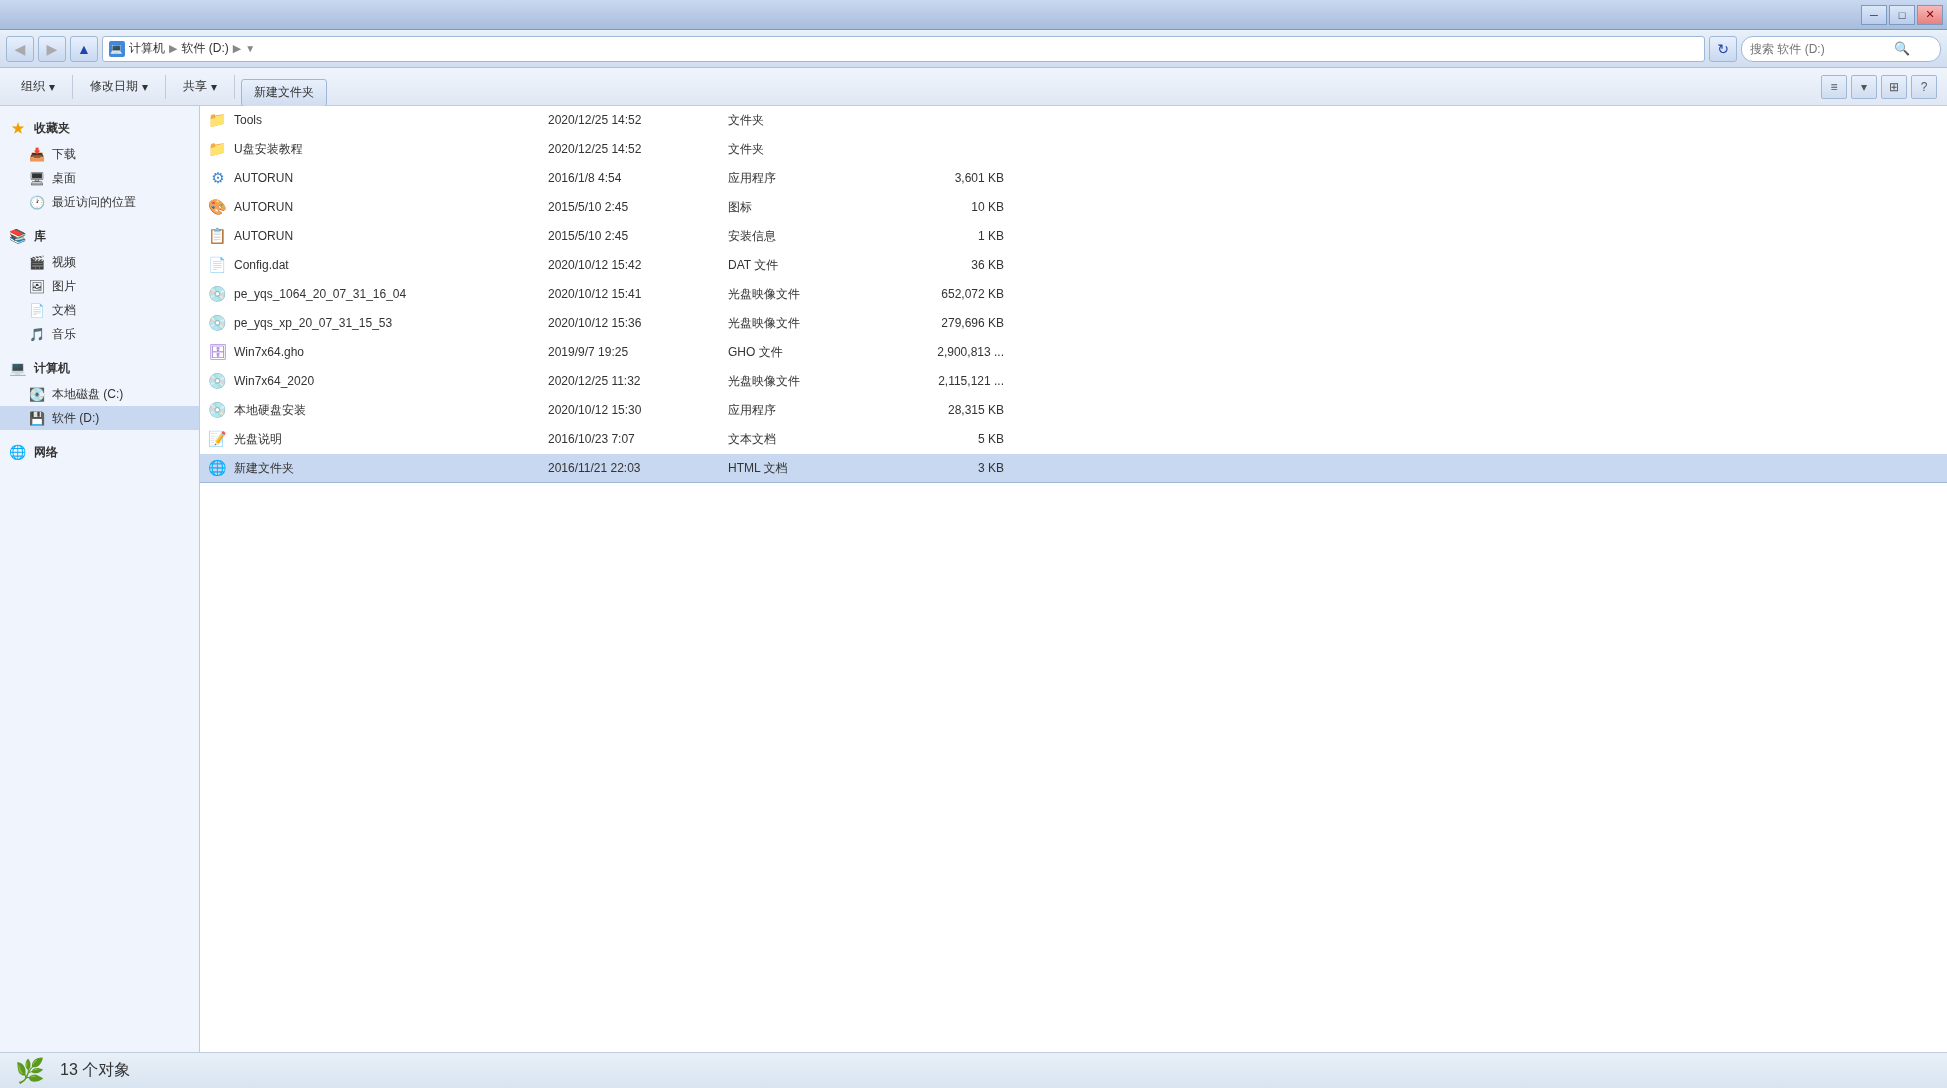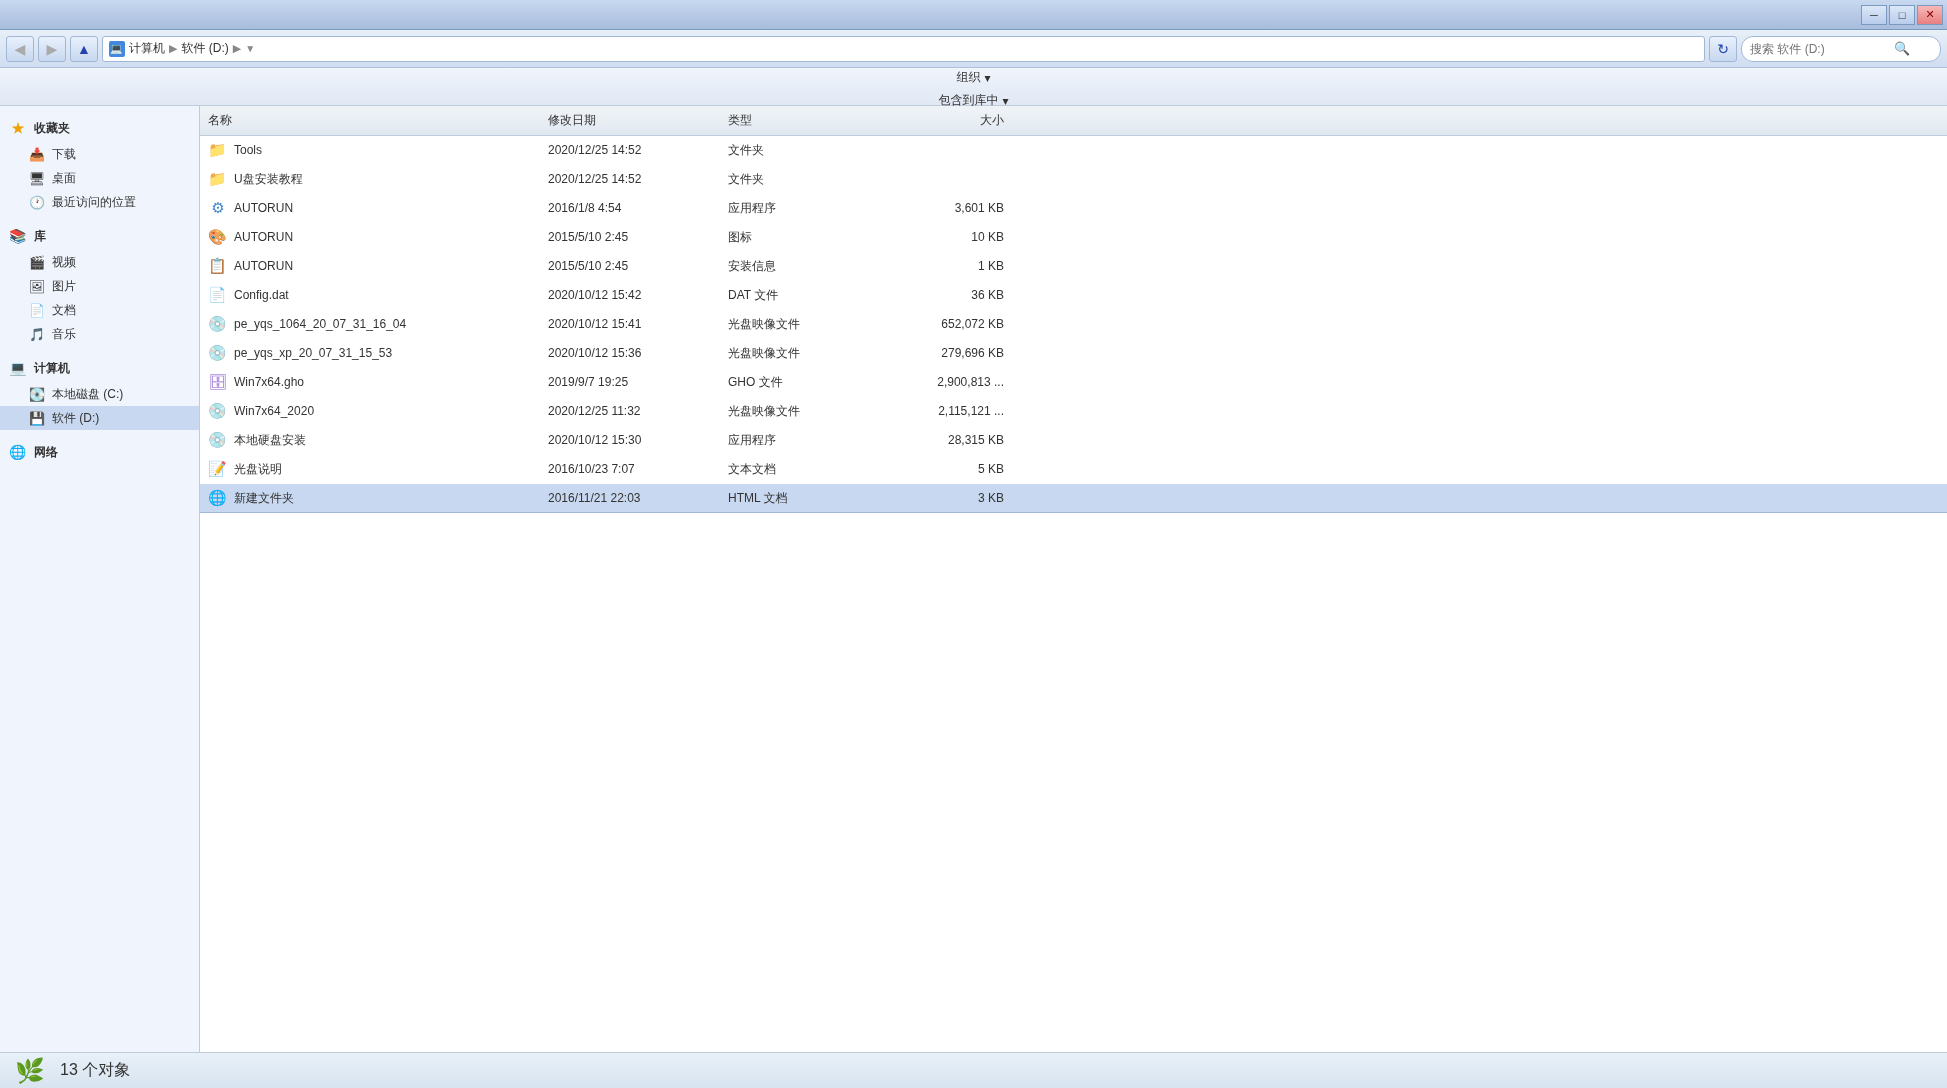--- a/index.html
+++ b/index.html
@@ -128,21 +128,20 @@
 
     
     .toolbar {
       height: 38px;
       background: linear-gradient(to bottom, #f0f4fc, #e0e8f4);
       display: flex;
       align-items: center;
       padding: 0 10px;
       gap: 2px;
       border-bottom: 1px solid #c0ccdc;
-      flex-direction: column;
     }
     .toolbar-btn {
       height: 28px;
       padding: 0 10px;
       border: 1px solid transparent;
       background: transparent;
       border-radius: 3px;
       cursor: pointer;
       font-size: 12px;
       color: #333;
@@ -369,21 +368,21 @@
   </div>
 </div>
 
 <div class="toolbar">
   <button class="toolbar-btn">
     <span>组织</span>
     <span>▾</span>
   </button>
   <div class="toolbar-sep"></div>
   <button class="toolbar-btn">
-    <span>包含到库中</span>
+    <span>修改日期</span>
     <span>▾</span>
   </button>
   <div class="toolbar-sep"></div>
   <button class="toolbar-btn">
     <span>共享</span>
     <span>▾</span>
   </button>
   <div class="toolbar-sep"></div>
   <button class="new-folder-btn">新建文件夹</button>
   <div class="toolbar-right">
@@ -459,26 +458,20 @@
       <div class="sidebar-group-header">
         <span class="sidebar-group-icon icon-network">🌐</span>
         <span>网络</span>
       </div>
     </div>
 
   </div>
 
   <div class="content-area">
 
-    <div class="col-header">
-      <div class="col-header-cell col-name">名称</div>
-      <div class="col-header-cell col-date">修改日期</div>
-      <div class="col-header-cell col-type">类型</div>
-      <div class="col-header-cell col-size">大小</div>
-    </div>
 
     <div id="file-list">
         <div class="file-row">
     <div class="file-cell name">
       <span class="file-icon">
               <span style="color:#f0a030;font-size:15px;">📁</span>
             </span>
       <span>Tools</span>
     </div>
     <div class="file-cell date">2020/12/25 14:52</div>

